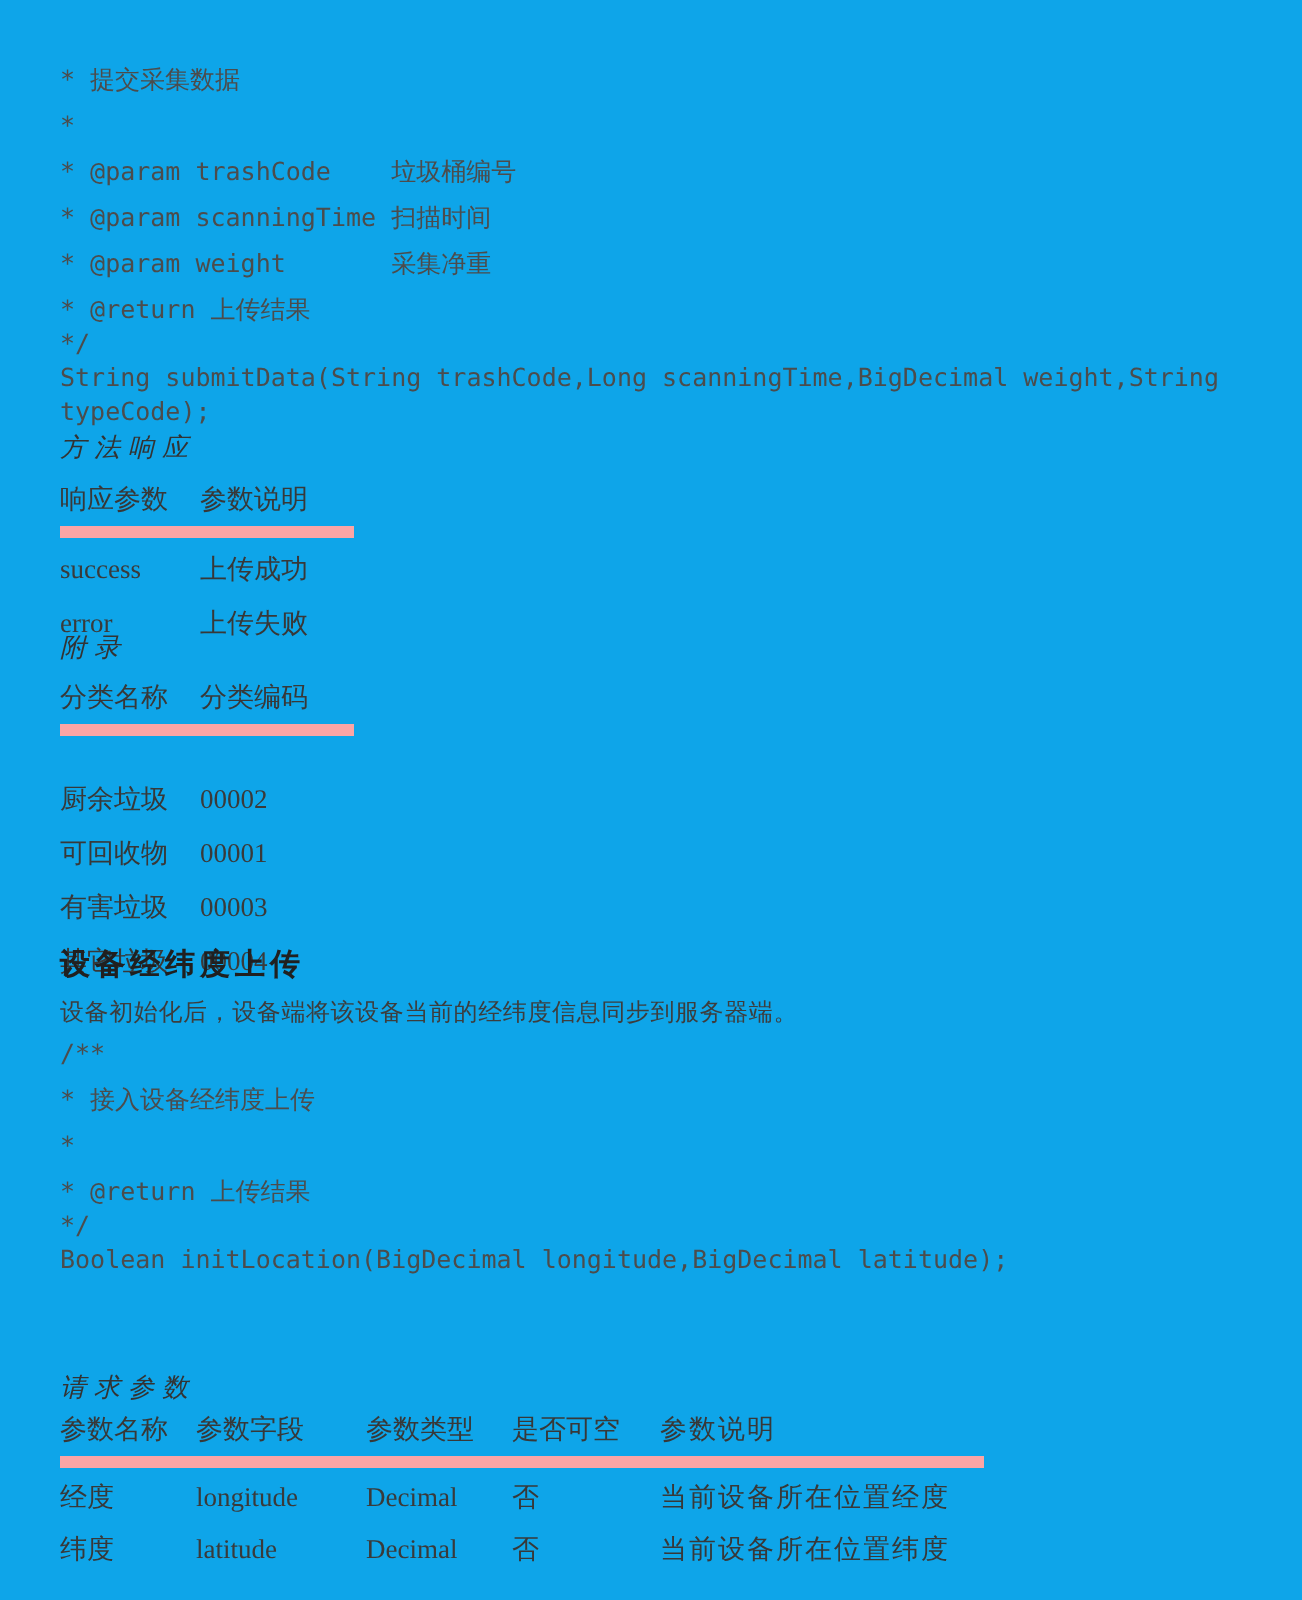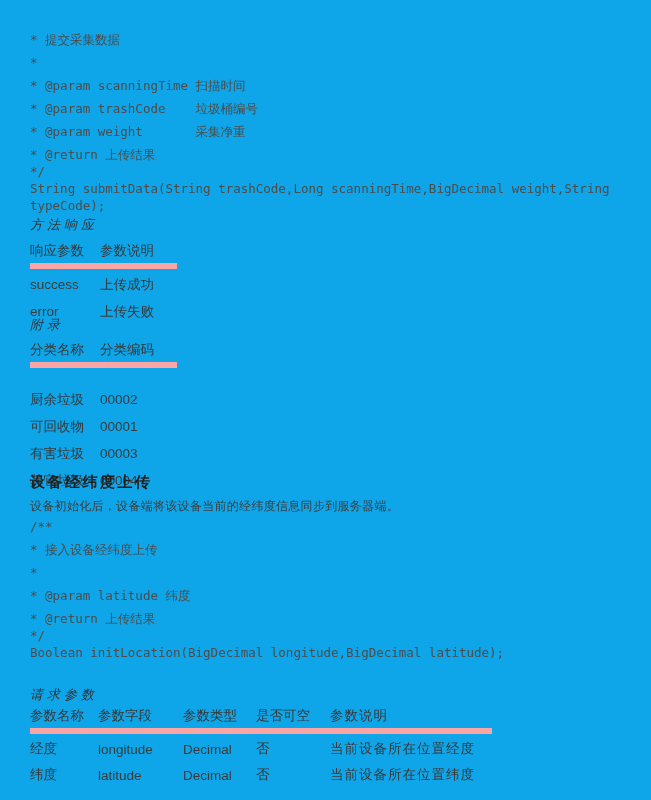--- a/index.html
+++ b/index.html
@@ -25,32 +25,32 @@
   .para { font-size:12px; letter-spacing:0.3px; color:#3d3d3d; line-height:16px; }
 
   
   .tbl { font-size:13.5px; color:#383838; }
   .thead { display:flex; padding-bottom:5px; border-bottom:6px solid #fca5a5; line-height:15px; }
   .trow { display:flex; align-items:center; height:27px; }
   .t5 .trow { height:26px; }
   .t2 .c1 { width:70px; } .t2 .c2 { width:77px; }
   .t5 .c1 { width:68px; } .t5 .c2 { width:85px; } .t5 .c3 { width:73px; }
   .t5 .c4 { width:74px; } .t5 .c5 { width:162px; letter-spacing:1px; }
-  .lat { font-family:Liberation Sans, sans-serif; font-size:13.5px; color:#3a3a3a; letter-spacing:0; }
+  .lat { font-family:Liberation Serif, serif; font-size:13.5px; color:#3a3a3a; letter-spacing:0; }
 </style>
 </head>
 <body>
 
 <div class="page">
 
   <div class="abs code" style="top:31px">
     <div class="ln gap">* 提交采集数据</div>
     <div class="ln gap">*</div>
+    <div class="ln gap">* @param trashCode    垃圾桶编号</div>
     <div class="ln gap">* @param scanningTime 扫描时间</div>
-    <div class="ln gap">* @param trashCode    垃圾桶编号</div>
     <div class="ln gap">* @param weight       采集净重</div>
     <div class="ln">* @return 上传结果</div>
     <div class="ln">*/</div>
     <div class="ln">String submitData(String trashCode,Long scanningTime,BigDecimal weight,String</div>
     <div class="ln">typeCode);</div>
   </div>
 
   <div class="abs ital" style="top:217px">方法响应</div>
 
   <div class="abs tbl t2" style="top:243px">
@@ -93,21 +93,20 @@
     </div>
   </div>
 
   <div class="abs bold-head" style="top:473px">设备经纬度上传</div>
   <div class="abs para" style="top:498px">设备初始化后，设备端将该设备当前的经纬度信息同步到服务器端。</div>
 
   <div class="abs code" style="top:518px">
     <div class="ln gap">/**</div>
     <div class="ln gap">* 接入设备经纬度上传</div>
     <div class="ln gap">*</div>
-    <div class="ln gap">* @param latitude 纬度</div>
     <div class="ln">* @return 上传结果</div>
     <div class="ln">*/</div>
     <div class="ln">Boolean initLocation(BigDecimal longitude,BigDecimal latitude);</div>
   </div>
 
   <div class="abs ital" style="top:687px">请求参数</div>
 
   <div class="abs tbl t5" style="top:708px">
     <div class="thead">
       <div class="c1">参数名称</div>

